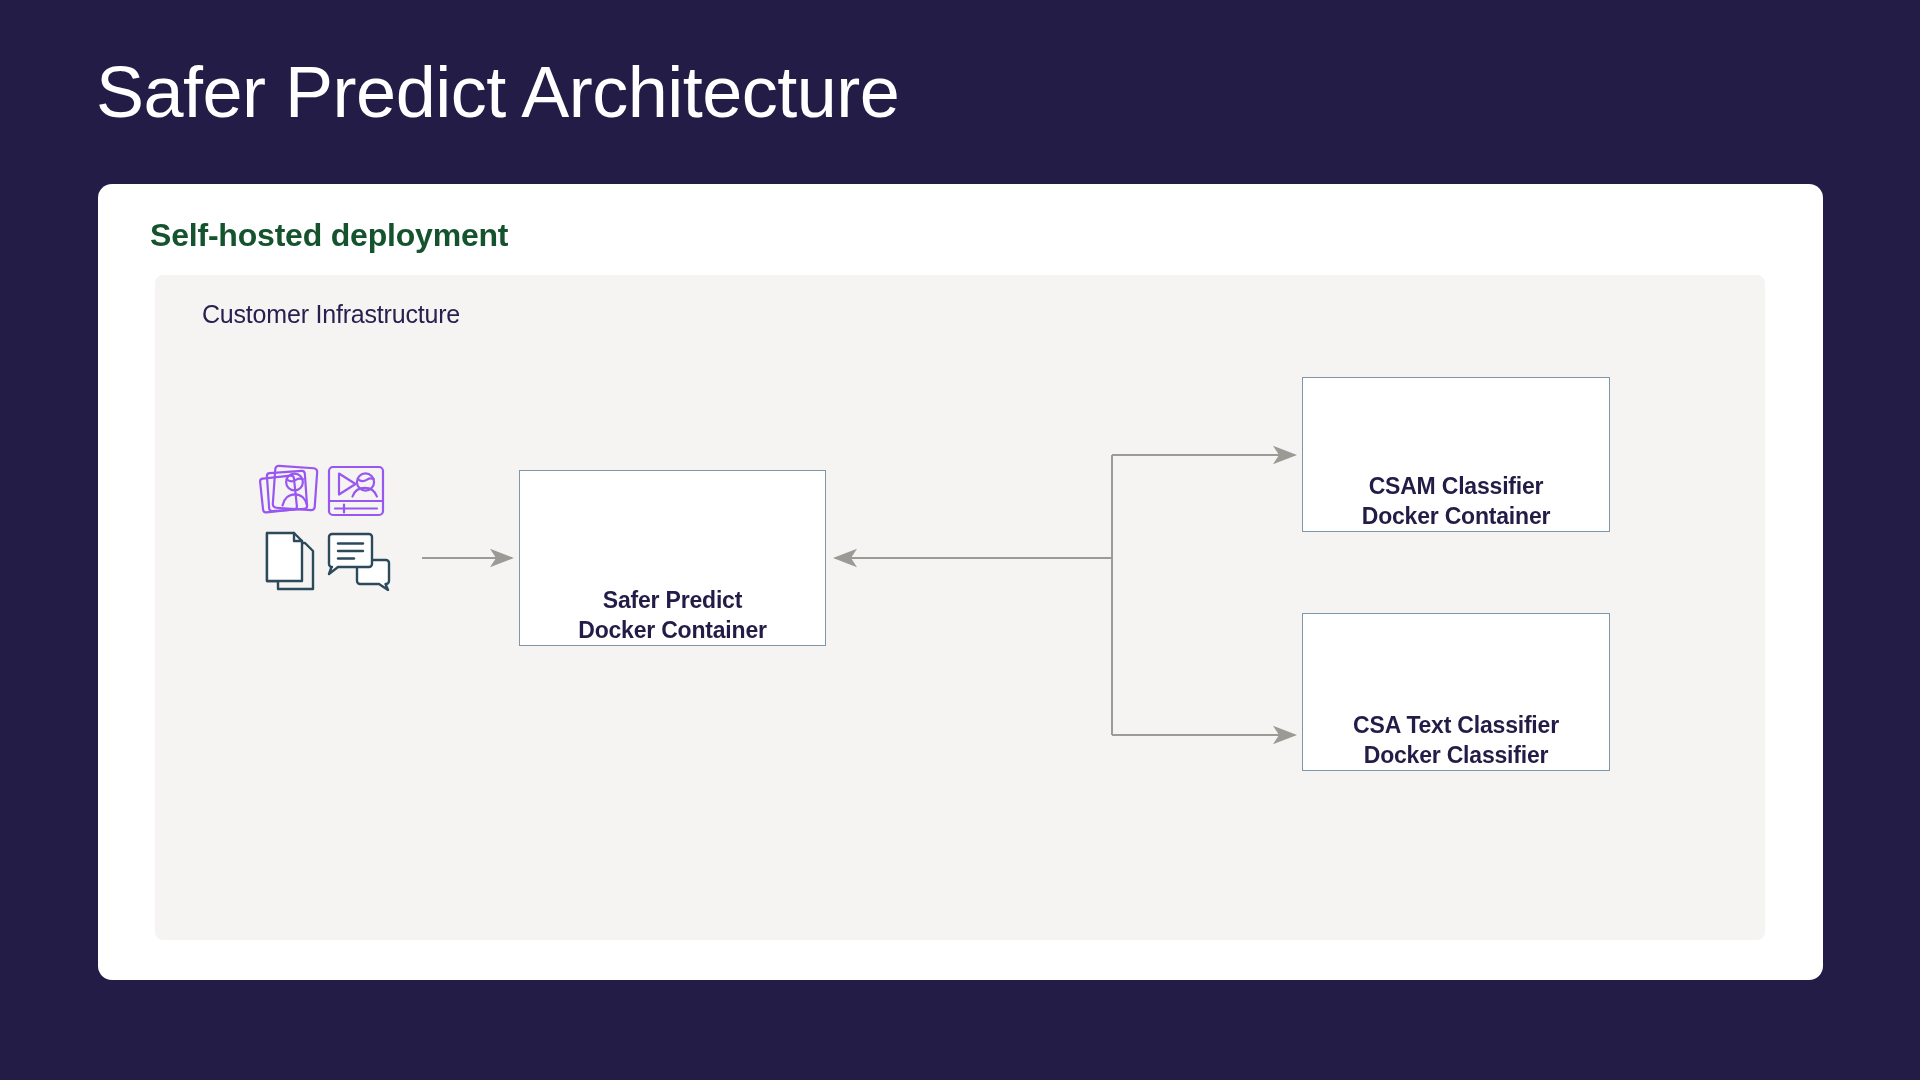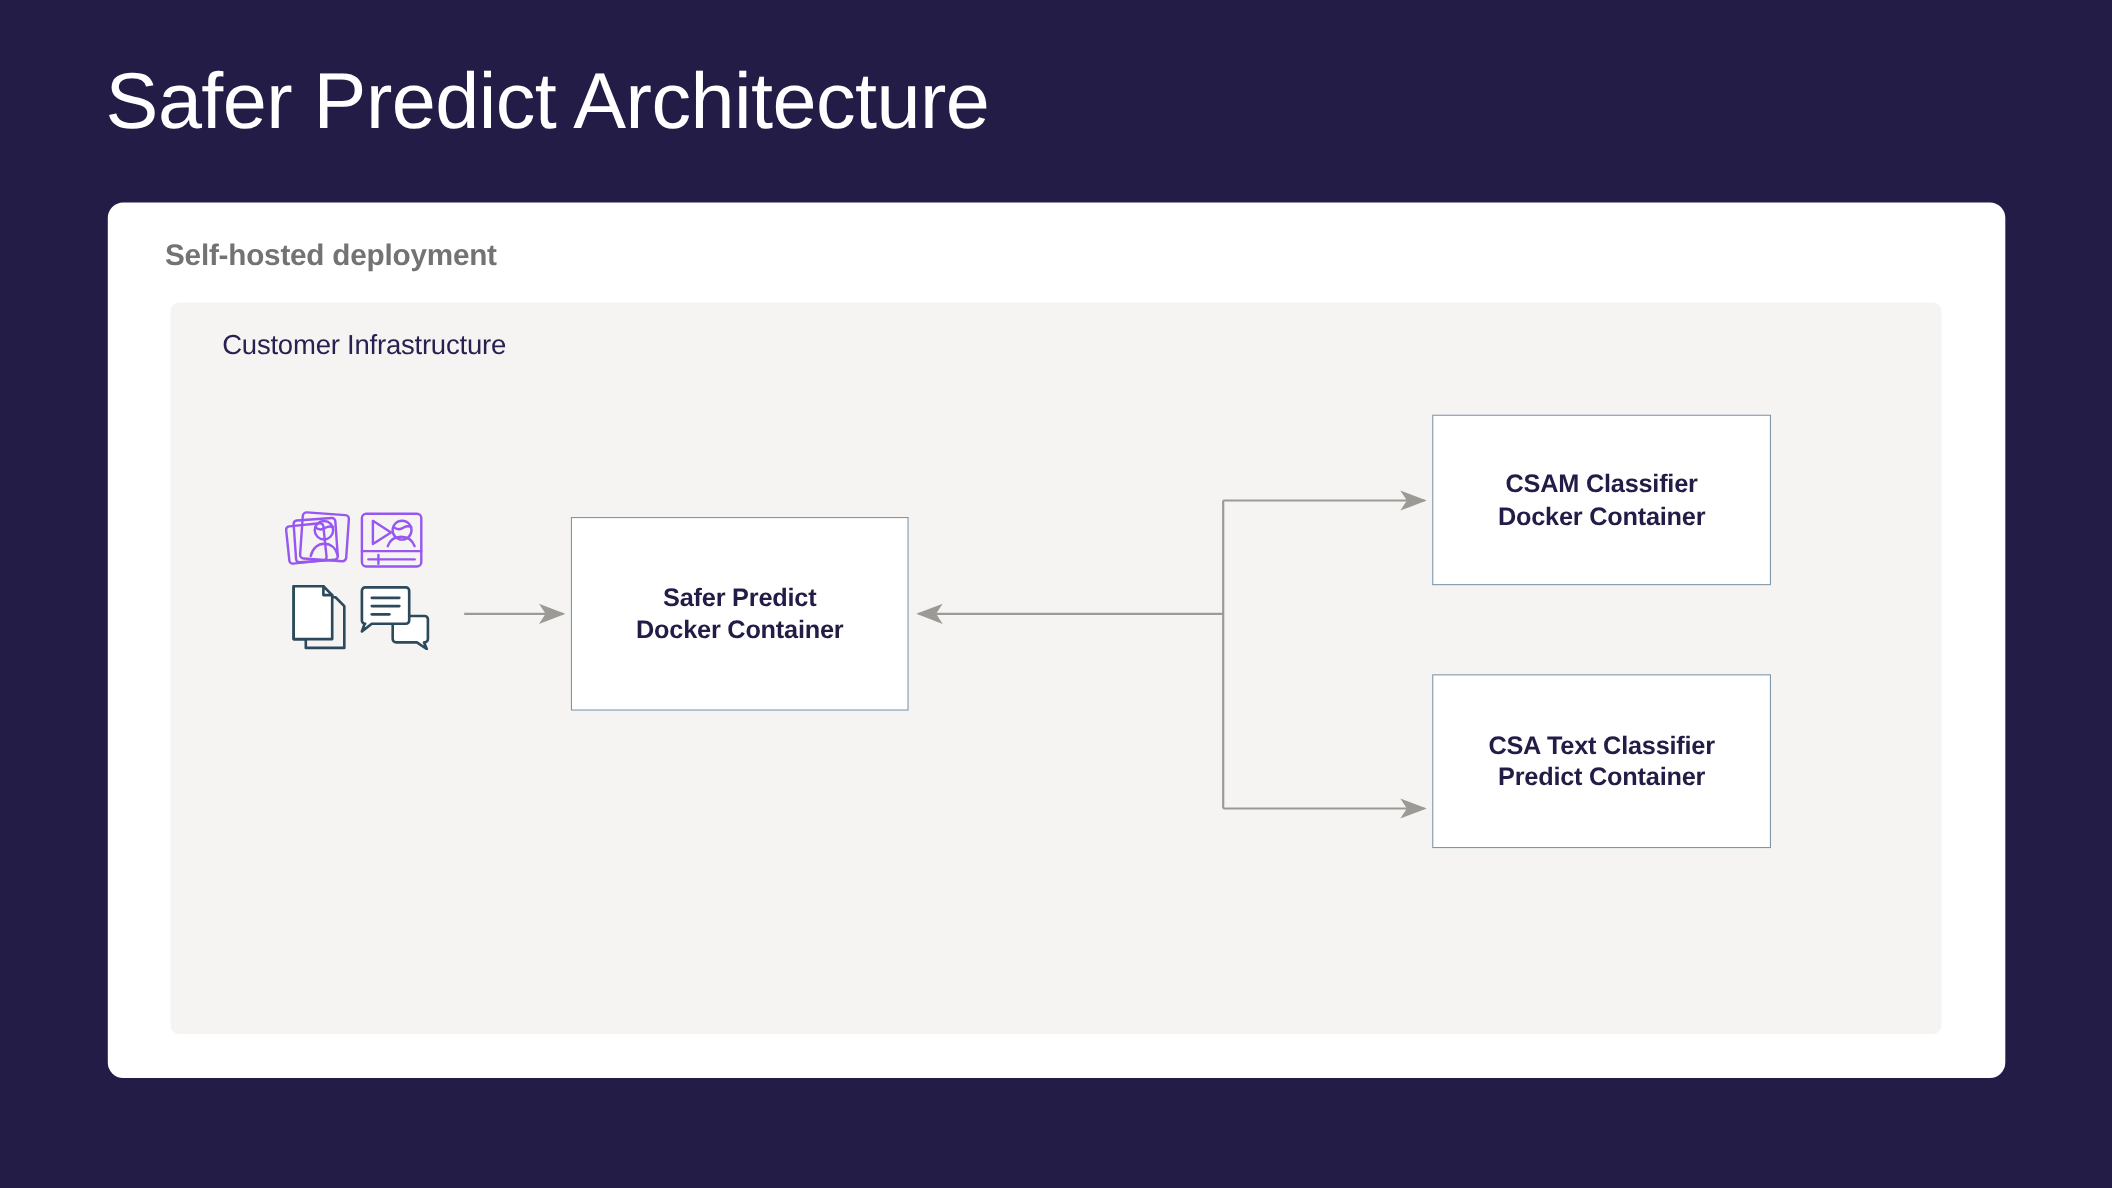--- a/index.html
+++ b/index.html
@@ -37,24 +37,24 @@
     width: 1725px;
     height: 796px;
     background: #ffffff;
     border-radius: 14px;
   }
 
   .card-title {
     position: absolute;
     left: 52px;
     top: 33px;
-    font-size: 27px;
+    font-size: 32px;
     font-weight: 700;
     letter-spacing: -0.2px;
-    color: #737373;
+    color: #14532d;
     white-space: nowrap;
   }
 
   
   .panel {
     position: absolute;
     left: 57px;
     top: 91px;
     width: 1610px;
     height: 665px;
@@ -108,21 +108,21 @@
     color: #2a2050;
     font-weight: 400;
   }
 
   
   .box {
     position: absolute;
     background: #ffffff;
     border: 1.6px solid #7e96a8;
     display: flex;
-    align-items: center;
+    align-items: flex-end;
     justify-content: center;
     text-align: center;
   }
   .box-label {
     font-size: 23px;
     font-weight: 700;
     line-height: 1.28;
     letter-spacing: -0.2px;
     color: #231c46;
     white-space: pre-line;
@@ -242,18 +242,18 @@
 Docker Container</span>
       </div>
 
       <div class="box box-csam">
         <span class="box-label">CSAM Classifier
 Docker Container</span>
       </div>
 
       <div class="box box-csa-text">
         <span class="box-label">CSA Text Classifier
-Predict Container</span>
+Docker Classifier</span>
       </div>
 
     </div>
   </div>
 </div>
 
 </body></html>

